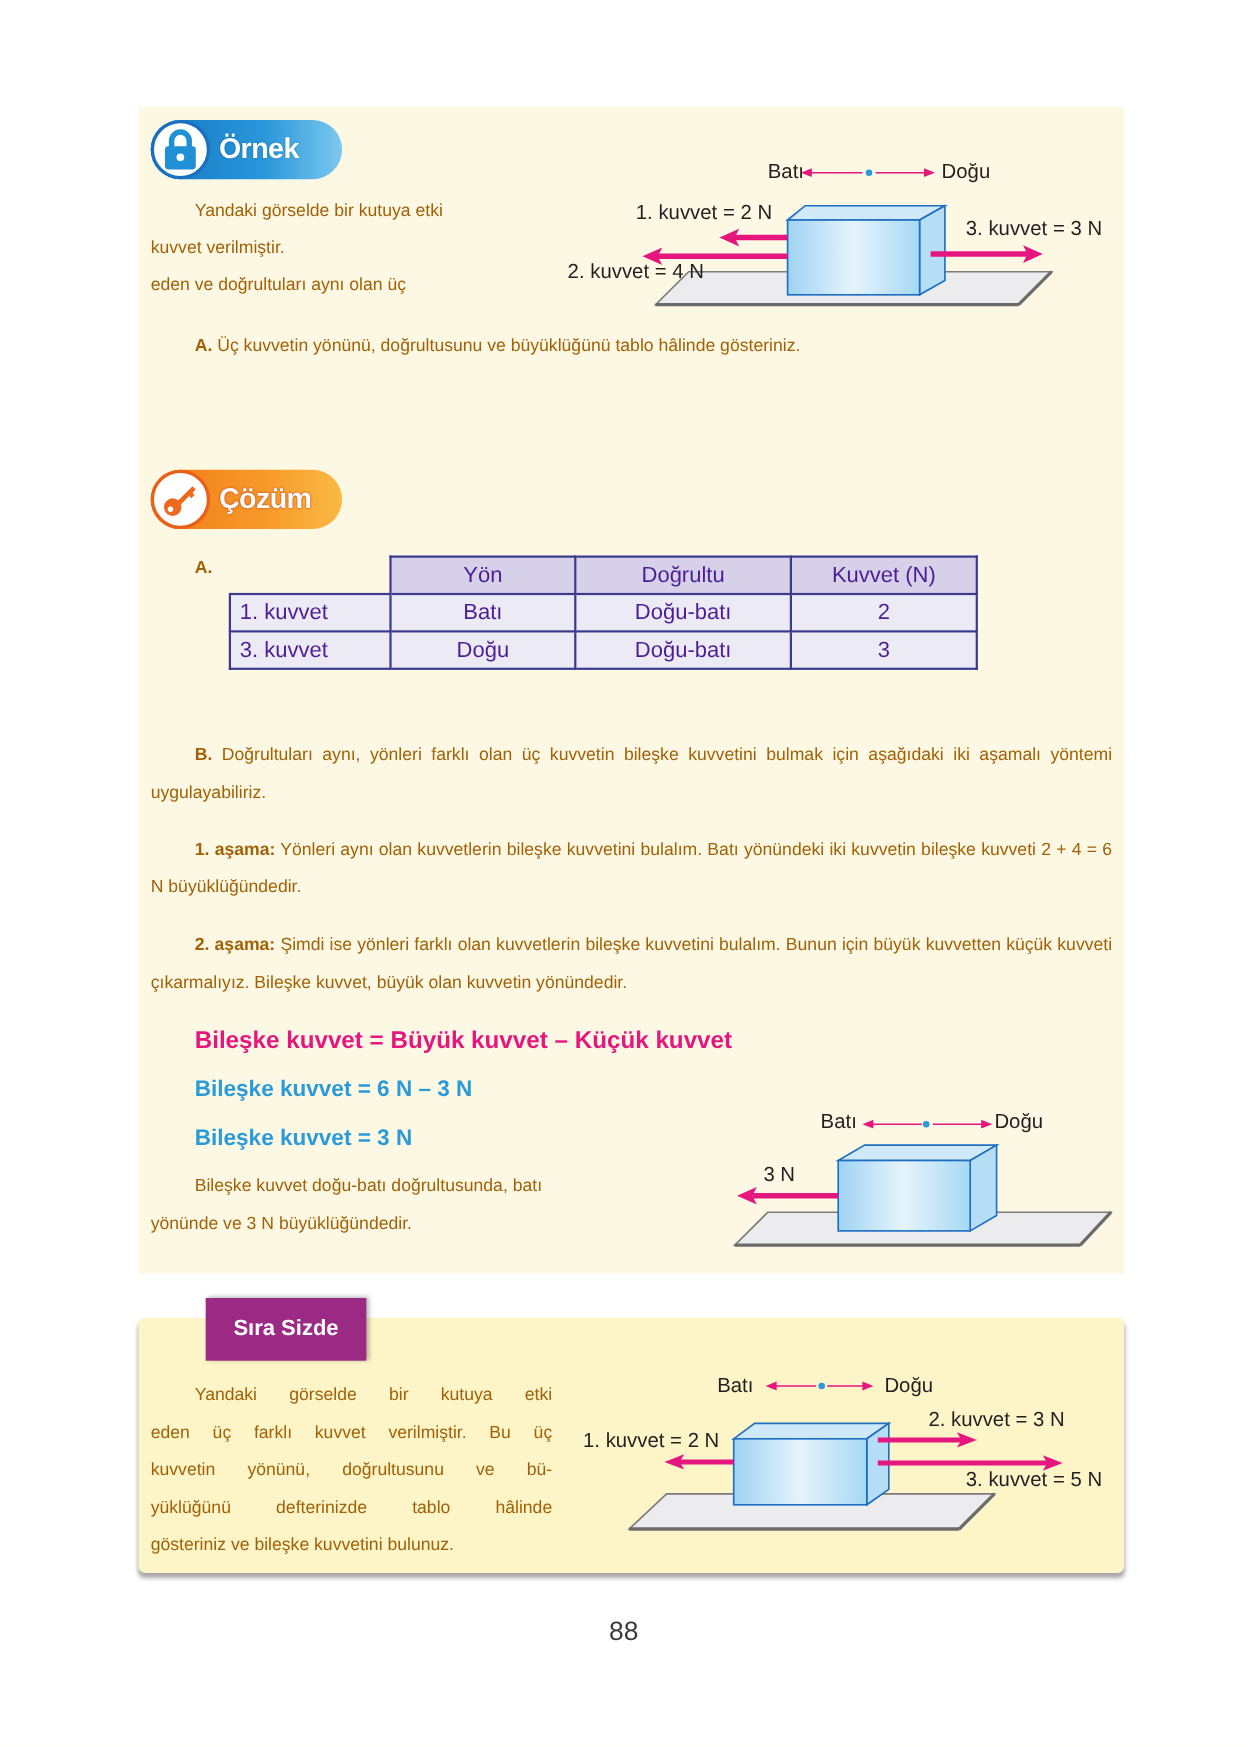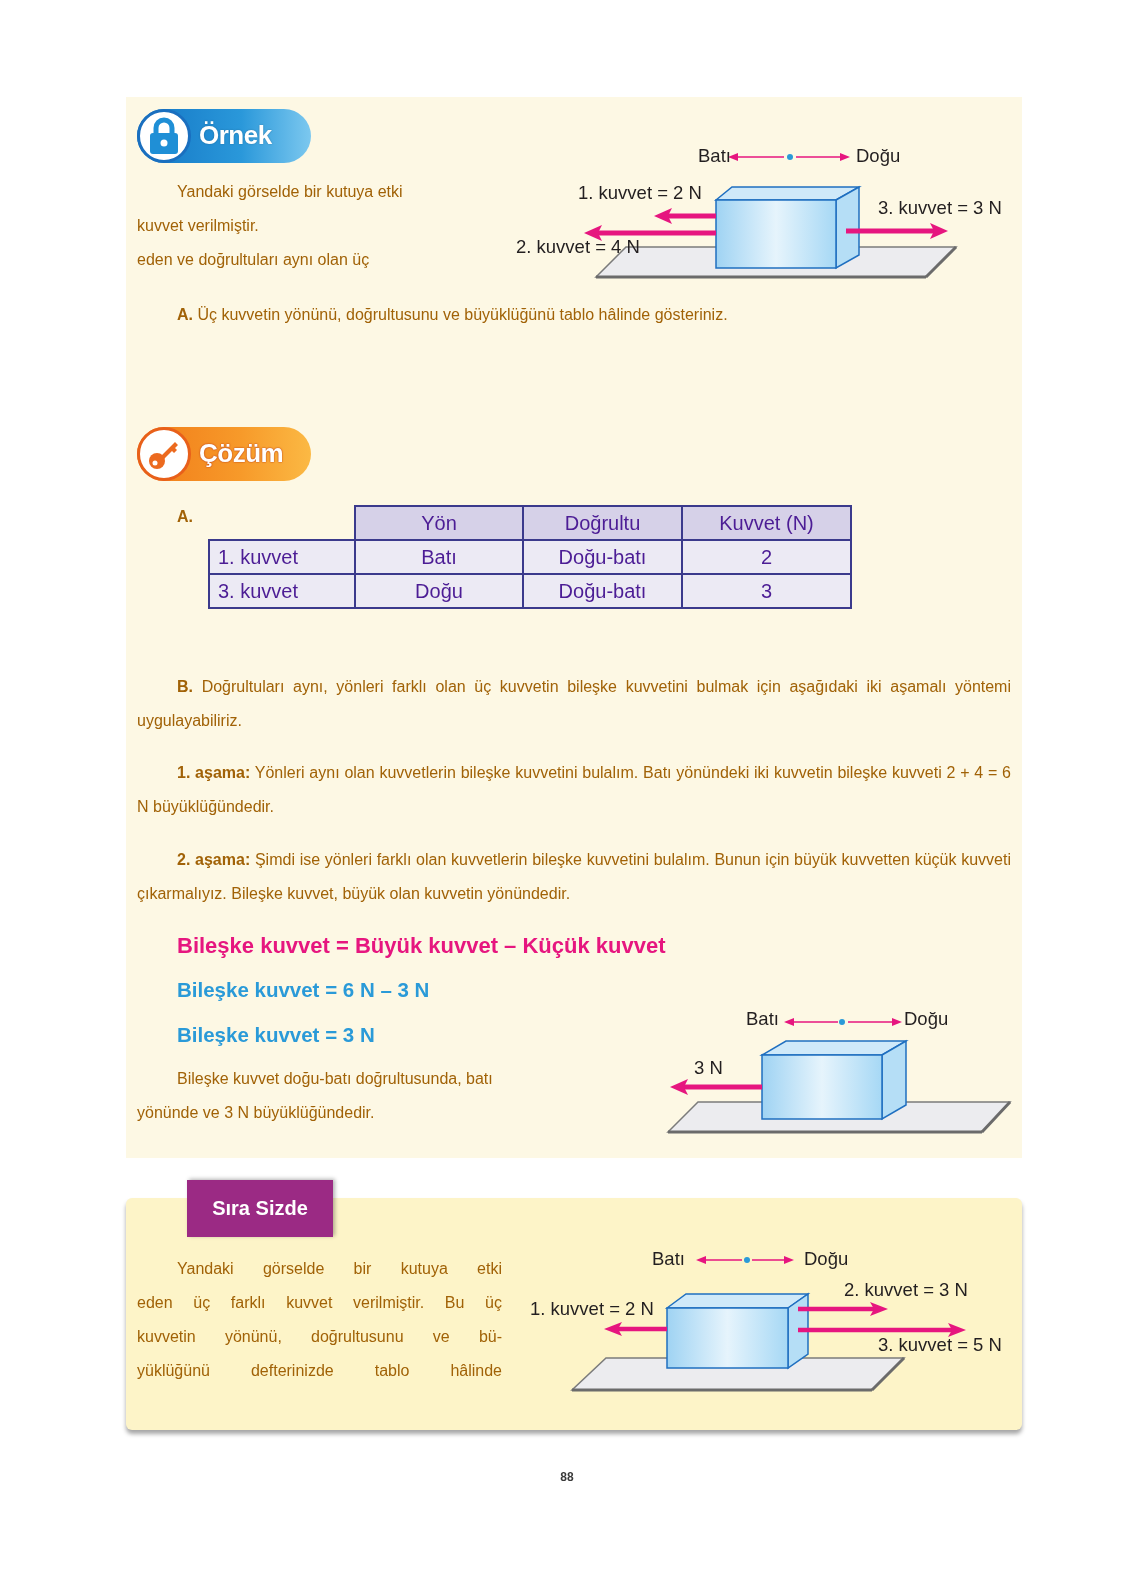--- a/index.html
+++ b/index.html
@@ -66,21 +66,21 @@
   }
   .sira-tab {
     position: absolute; left: 187px; top: 1180px; width: 146px; height: 57px;
     background: #9b2a84; box-shadow: 2px -1px 4px rgba(0,0,0,0.3);
     color: #ffffff; font-size: 20px; font-weight: bold;
     display: flex; align-items: center; justify-content: center; z-index: 2;
   }
 
   .page-number {
     position: absolute; left: 0; width: 1134px; top: 1470px; text-align: center;
-    font-size: 12px; font-weight: bold; color: #3a3a3a;
+    font-size: 24px; font-weight: normal; color: #3a3a3a;
   }
 </style>
 </head>
 <body>
 
 <div class="main-box">
 
   <div class="pill pill-ornek">
     <div class="pill-circle">
       <svg width="34" height="38" viewBox="0 0 34 38">
@@ -154,21 +154,21 @@
 
   <div class="abs body-text" style="left:51px; top:403px;">
     <b class="lbl">A.</b>
   </div>
 
   <table class="forces">
     <tbody>
         <tr>
       <th class="empty" style="width:146px;"></th>
       <th style="width:168px;">Yön</th>
-      <th style="width:159px;">Doğrultu</th>
+      <th style="width:196px;">Doğrultu</th>
       <th style="width:169px;">Kuvvet (N)</th>
     </tr>
     <tr>
       <td class="rowhead">1. kuvvet</td>
       <td>Batı</td>
       <td>Doğu-batı</td>
       <td>2</td>
     </tr>
     <tr>
       <td class="rowhead">3. kuvvet</td>
@@ -232,20 +232,21 @@
   </div>
 </div>
 
 <div class="sira-tab">Sıra Sizde</div>
 <div class="sira-box">
   <div class="abs body-text justify" style="left:11px; top:54px; width:365px;">
     <div style="padding-left:40px; text-align-last: justify;">Yandaki görselde bir kutuya etki</div>
     <div style="text-align-last: justify;">eden üç farklı kuvvet verilmiştir. Bu üç</div>
     <div style="text-align-last: justify;">kuvvetin yönünü, doğrultusunu ve bü-</div>
     <div style="text-align-last: justify;">yüklüğünü defterinizde tablo hâlinde</div>
+    <div>gösteriniz ve bileşke kuvvetini bulunuz.</div>
   </div>
 
   <div class="abs" style="left:400px; top:44px; width:496px; height:160px;">
     <svg class="abs" style="left:0;top:0;" width="496" height="160" viewBox="0 0 496 160">
       <line x1="174" y1="18" x2="216" y2="18" stroke="#e6167f" stroke-width="1.5"></line>
       <polygon points="170,18 180,14 180,22" fill="#e6167f"></polygon>
       <line x1="226" y1="18" x2="262" y2="18" stroke="#e6167f" stroke-width="1.5"></line>
       <polygon points="268,18 258,14 258,22" fill="#e6167f"></polygon>
       <circle cx="221" cy="18" r="3" fill="#2a9ad8"></circle>
       <polygon points="80,116 378,116 346,148 46,148" fill="#ececef" stroke="#7b7b7b" stroke-width="1.5"></polygon>

